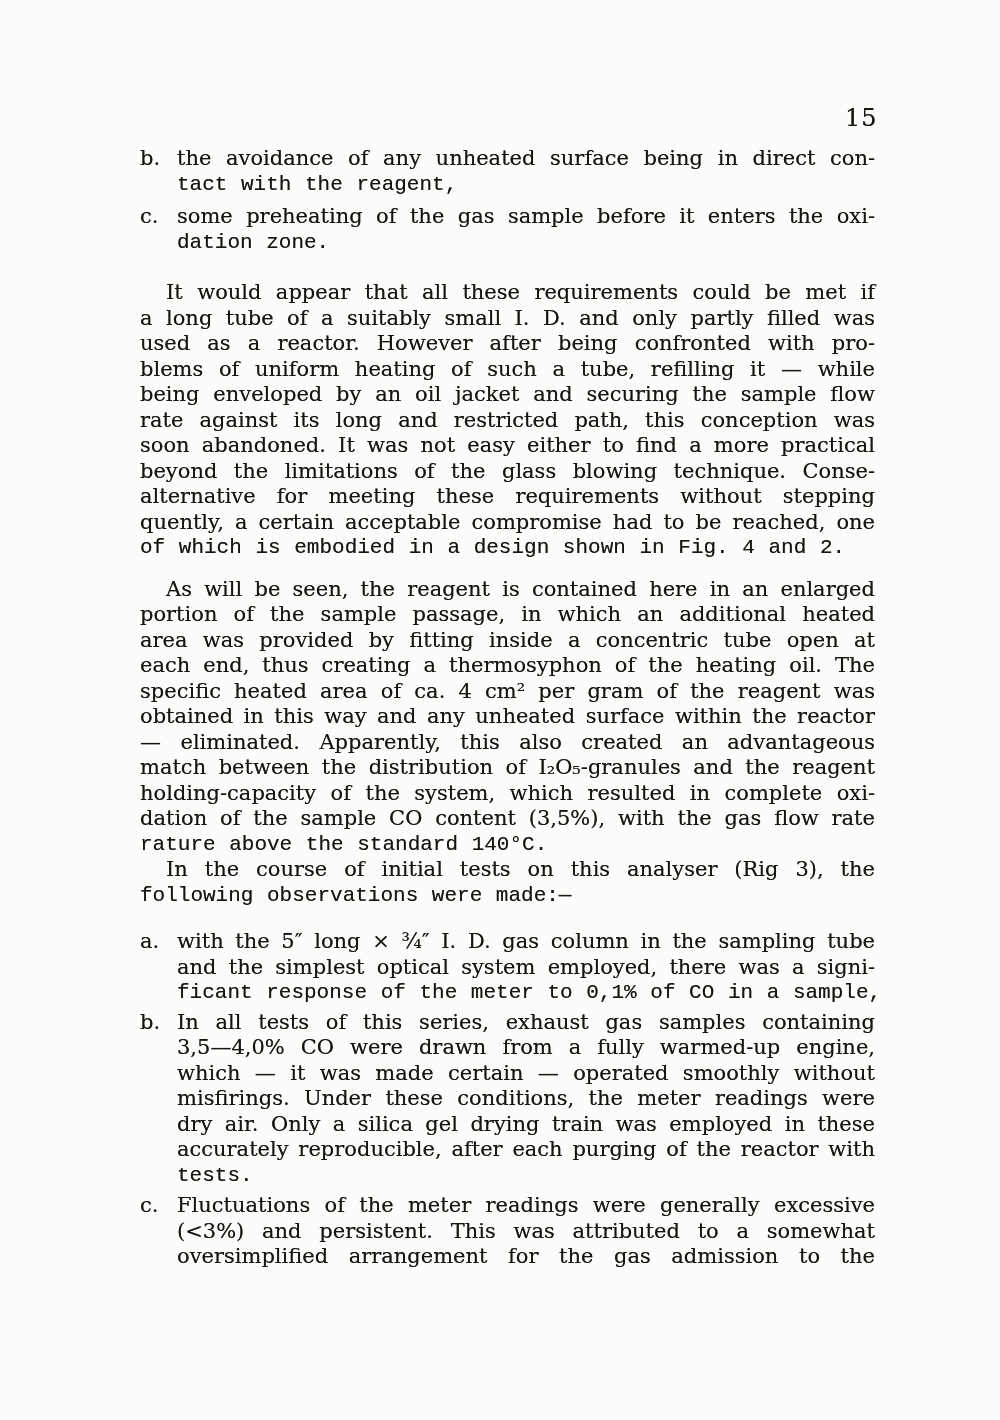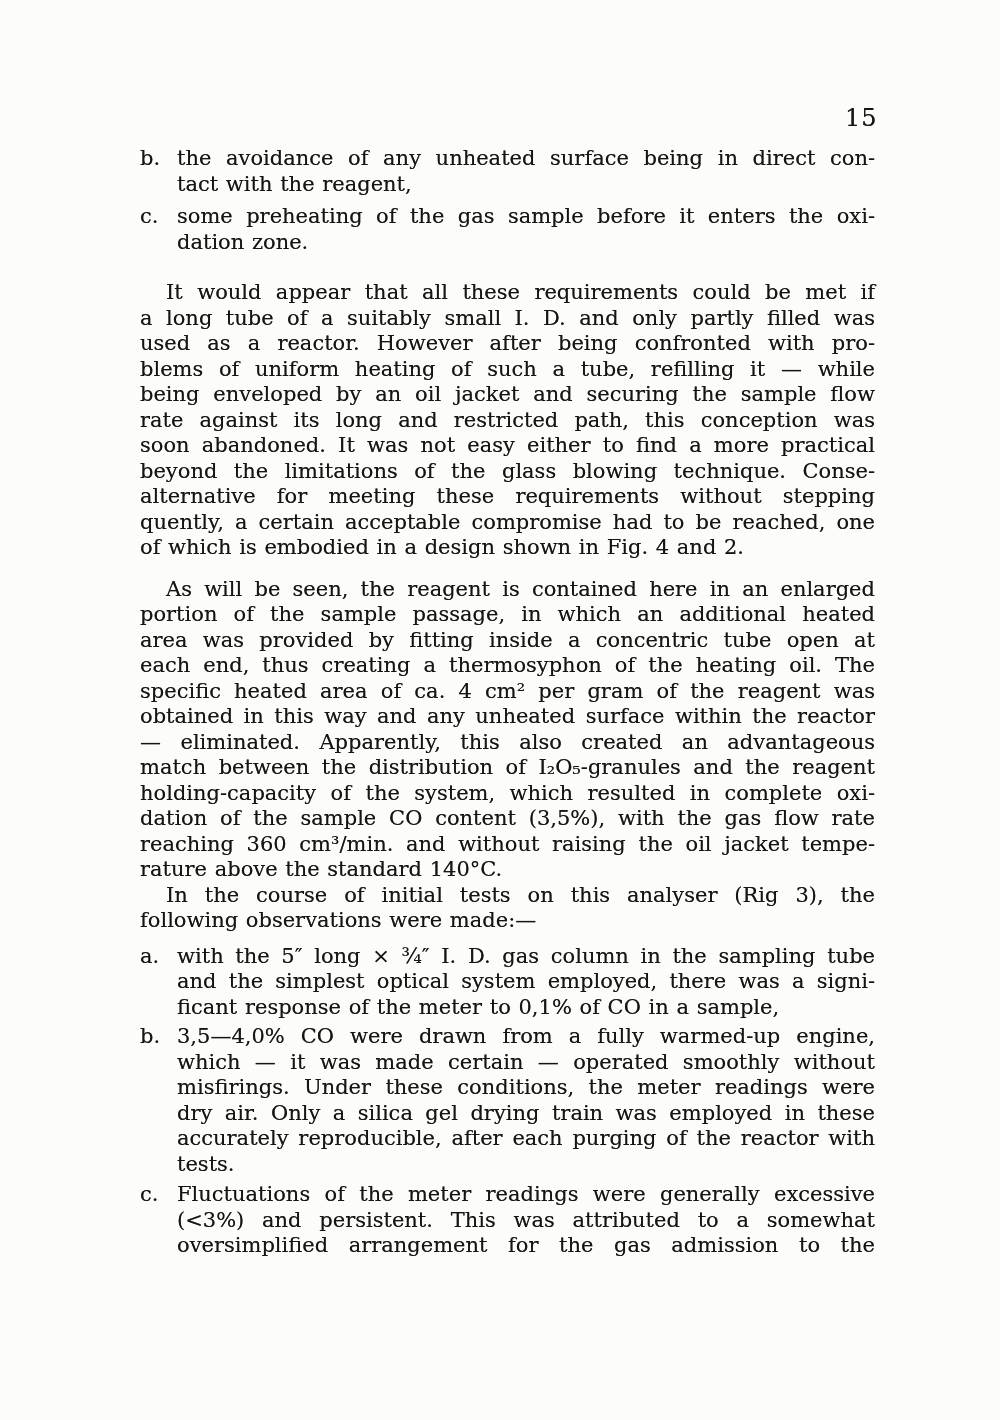--- a/index.html
+++ b/index.html
@@ -32,37 +32,38 @@
     width: 735px;
     font-size: 21px;
     line-height: 25.5px;
     text-shadow: 0 0 0.5px rgba(0,0,0,0.55);
   }
   .block { margin: 0; }
   .content > .block:nth-child(1) { margin-bottom: 7px; }
   .content > .block:nth-child(2) { margin-bottom: 25px; }
   .content > .block:nth-child(3) { margin-bottom: 16px; }
   .content > .block:nth-child(4) { margin-bottom: 0; }
-  .content > .block:nth-child(5) { margin-bottom: 10px; }
+  .content > .block:nth-child(5) { margin-bottom: 21px; }
   .content > .block:nth-child(6) { margin-bottom: 4px; }
   .content > .block:nth-child(7) { margin-bottom: 5px; }
   .list-item { display: flex; }
   .marker {
     flex: none;
     width: 37px;
   }
   .li-lines { flex: 1; min-width: 0; }
   .line {
     text-align: justify;
     text-align-last: justify;
     word-spacing: 1px;
     white-space: nowrap;
   }
   .line.last-short {
     text-align-last: left;
+    font-family: Liberation Mono, monospace;
   }
   .paragraph .line:first-child {
     text-indent: 26px;
   }
 </style>
 </head>
 <body>
 
 <div class="page">
   <div class="page-number">15</div>
@@ -98,38 +99,38 @@
         <div class="line">As will be seen, the reagent is contained here in an enlarged</div>
         <div class="line">portion of the sample passage, in which an additional heated</div>
         <div class="line">area was provided by fitting inside a concentric tube open at</div>
         <div class="line">each end, thus creating a thermosyphon of the heating oil.  The</div>
         <div class="line">specific heated area of ca. 4 cm² per gram of the reagent was</div>
         <div class="line">obtained in this way and any unheated surface within the reactor</div>
         <div class="line">— eliminated.  Apparently, this also created an advantageous</div>
         <div class="line">match between the distribution of I₂O₅-granules and the reagent</div>
         <div class="line">holding-capacity of the system, which resulted in complete oxi-</div>
         <div class="line">dation of the sample CO content (3,5%), with the gas flow rate</div>
-        <div class="line">reaching 360 cm³/min. and without raising the oil jacket tempe-</div>
         <div class="line last-short">rature above the standard 140°C.</div>
       </div>
       <div class="block paragraph">
         <div class="line">In the course of initial tests on this analyser  (Rig  3),  the</div>
         <div class="line last-short">following observations were made:—</div>
       </div>
       <div class="block list-item">
         <span class="marker">a.</span>
         <div class="li-lines">
           <div class="line">with the 5″ long × ¾″ I. D. gas column in the sampling tube</div>
           <div class="line">and the simplest optical system employed, there was a signi-</div>
           <div class="line last-short">ficant response of the meter to 0,1% of CO in a sample,</div>
         </div>
       </div>
       <div class="block list-item">
         <span class="marker">b.</span>
         <div class="li-lines">
+          <div class="line">In all tests of this series, exhaust gas samples containing</div>
           <div class="line">3,5—4,0% CO were drawn from a fully warmed-up engine,</div>
           <div class="line">which — it was made certain — operated smoothly without</div>
           <div class="line">misfirings.  Under these conditions, the meter readings were</div>
           <div class="line">dry air.  Only a silica gel drying train was employed in these</div>
           <div class="line">accurately reproducible, after each purging of the reactor with</div>
           <div class="line last-short">tests.</div>
         </div>
       </div>
       <div class="block list-item">
         <span class="marker">c.</span>

